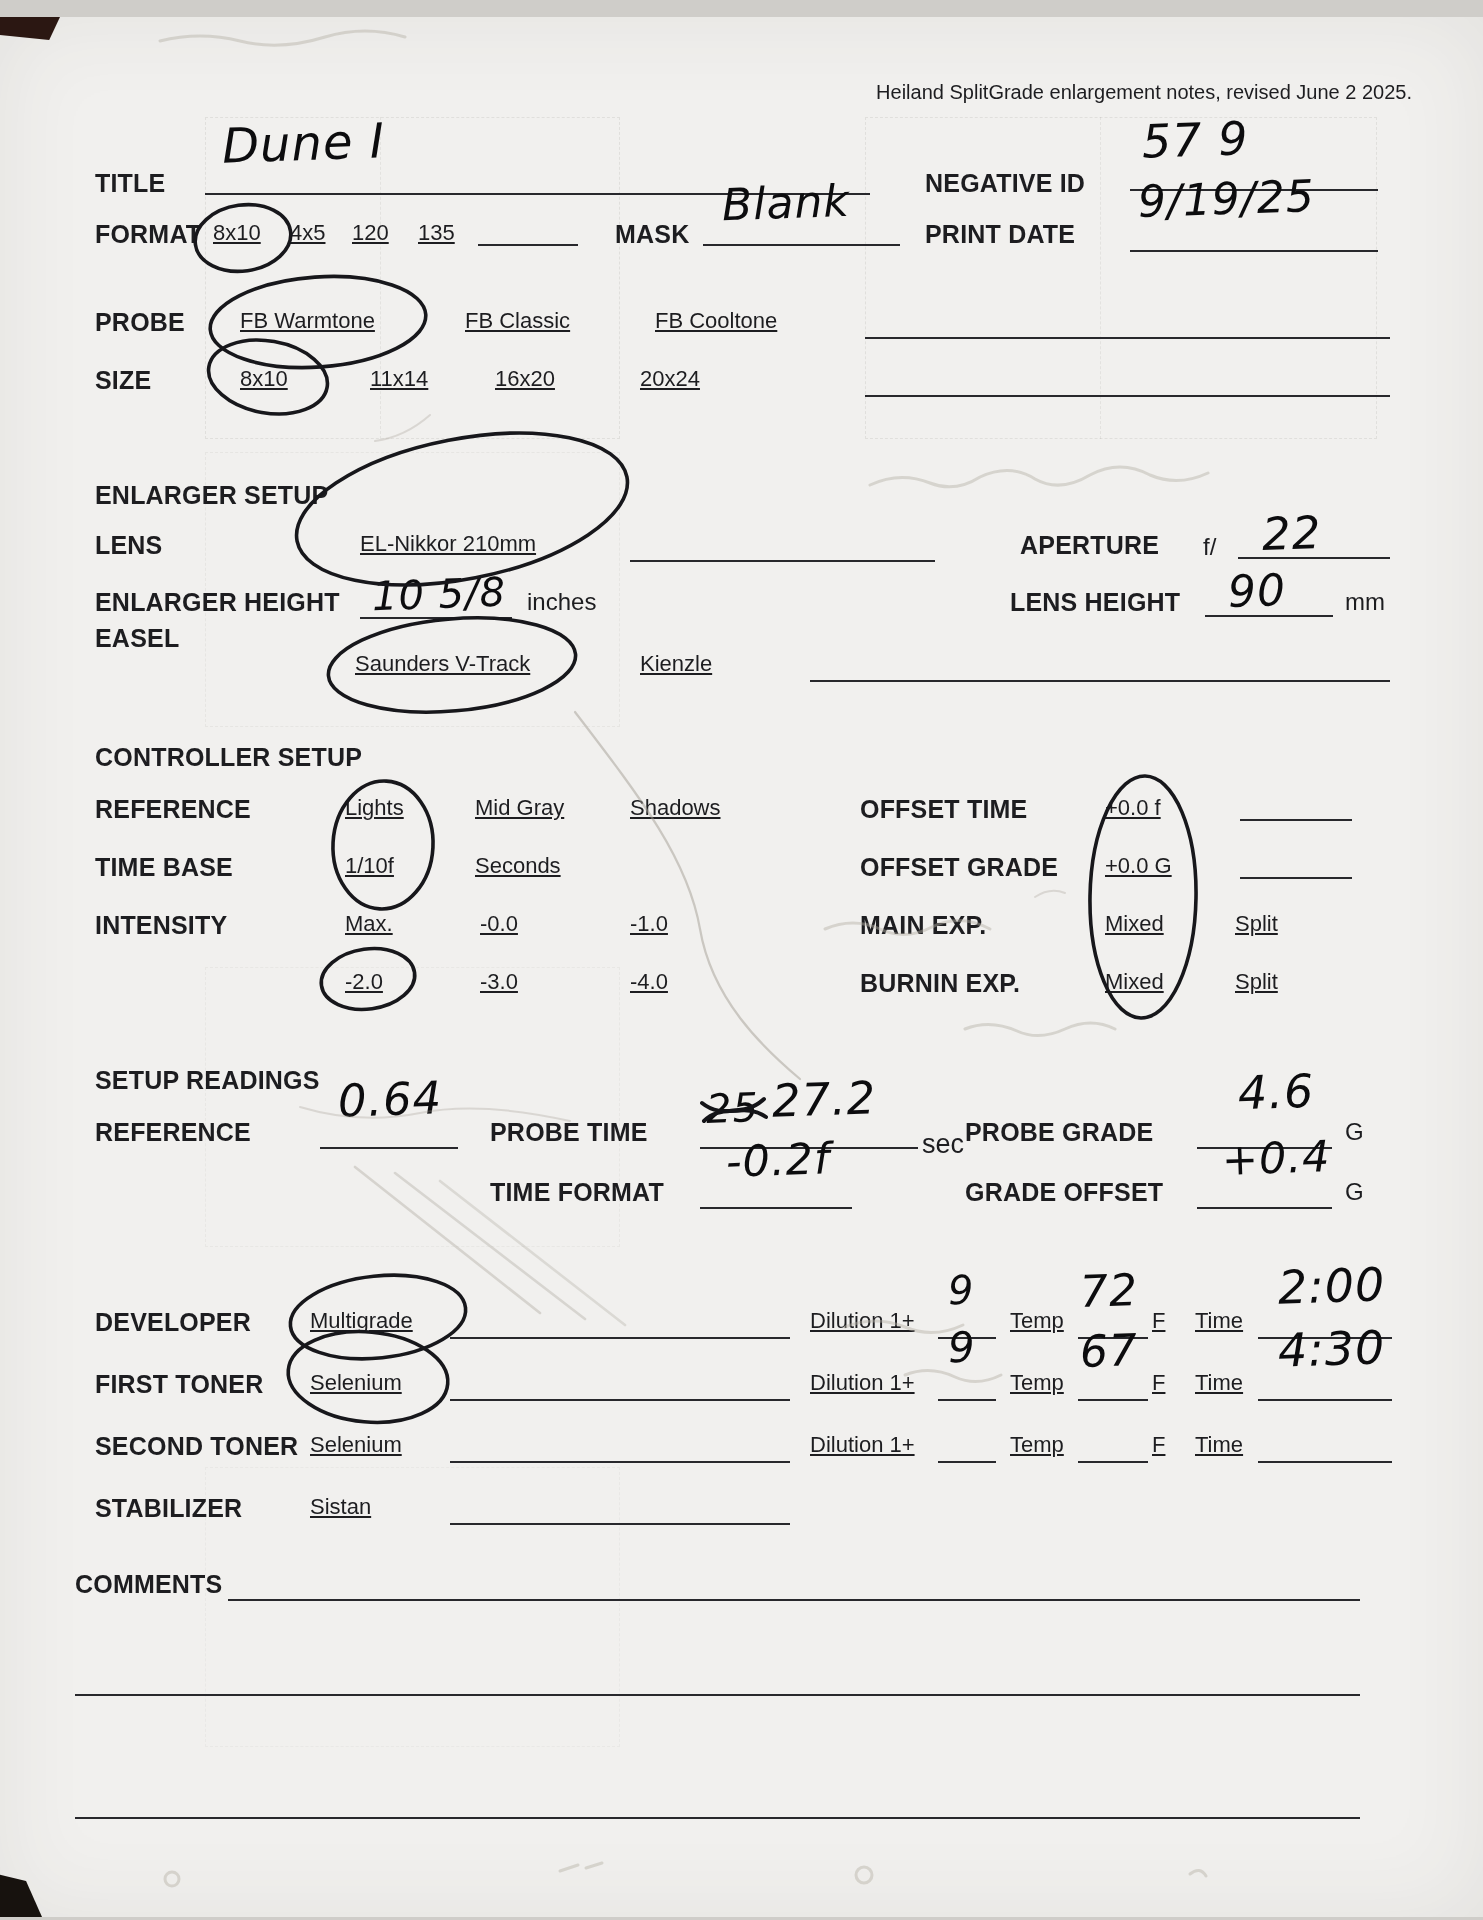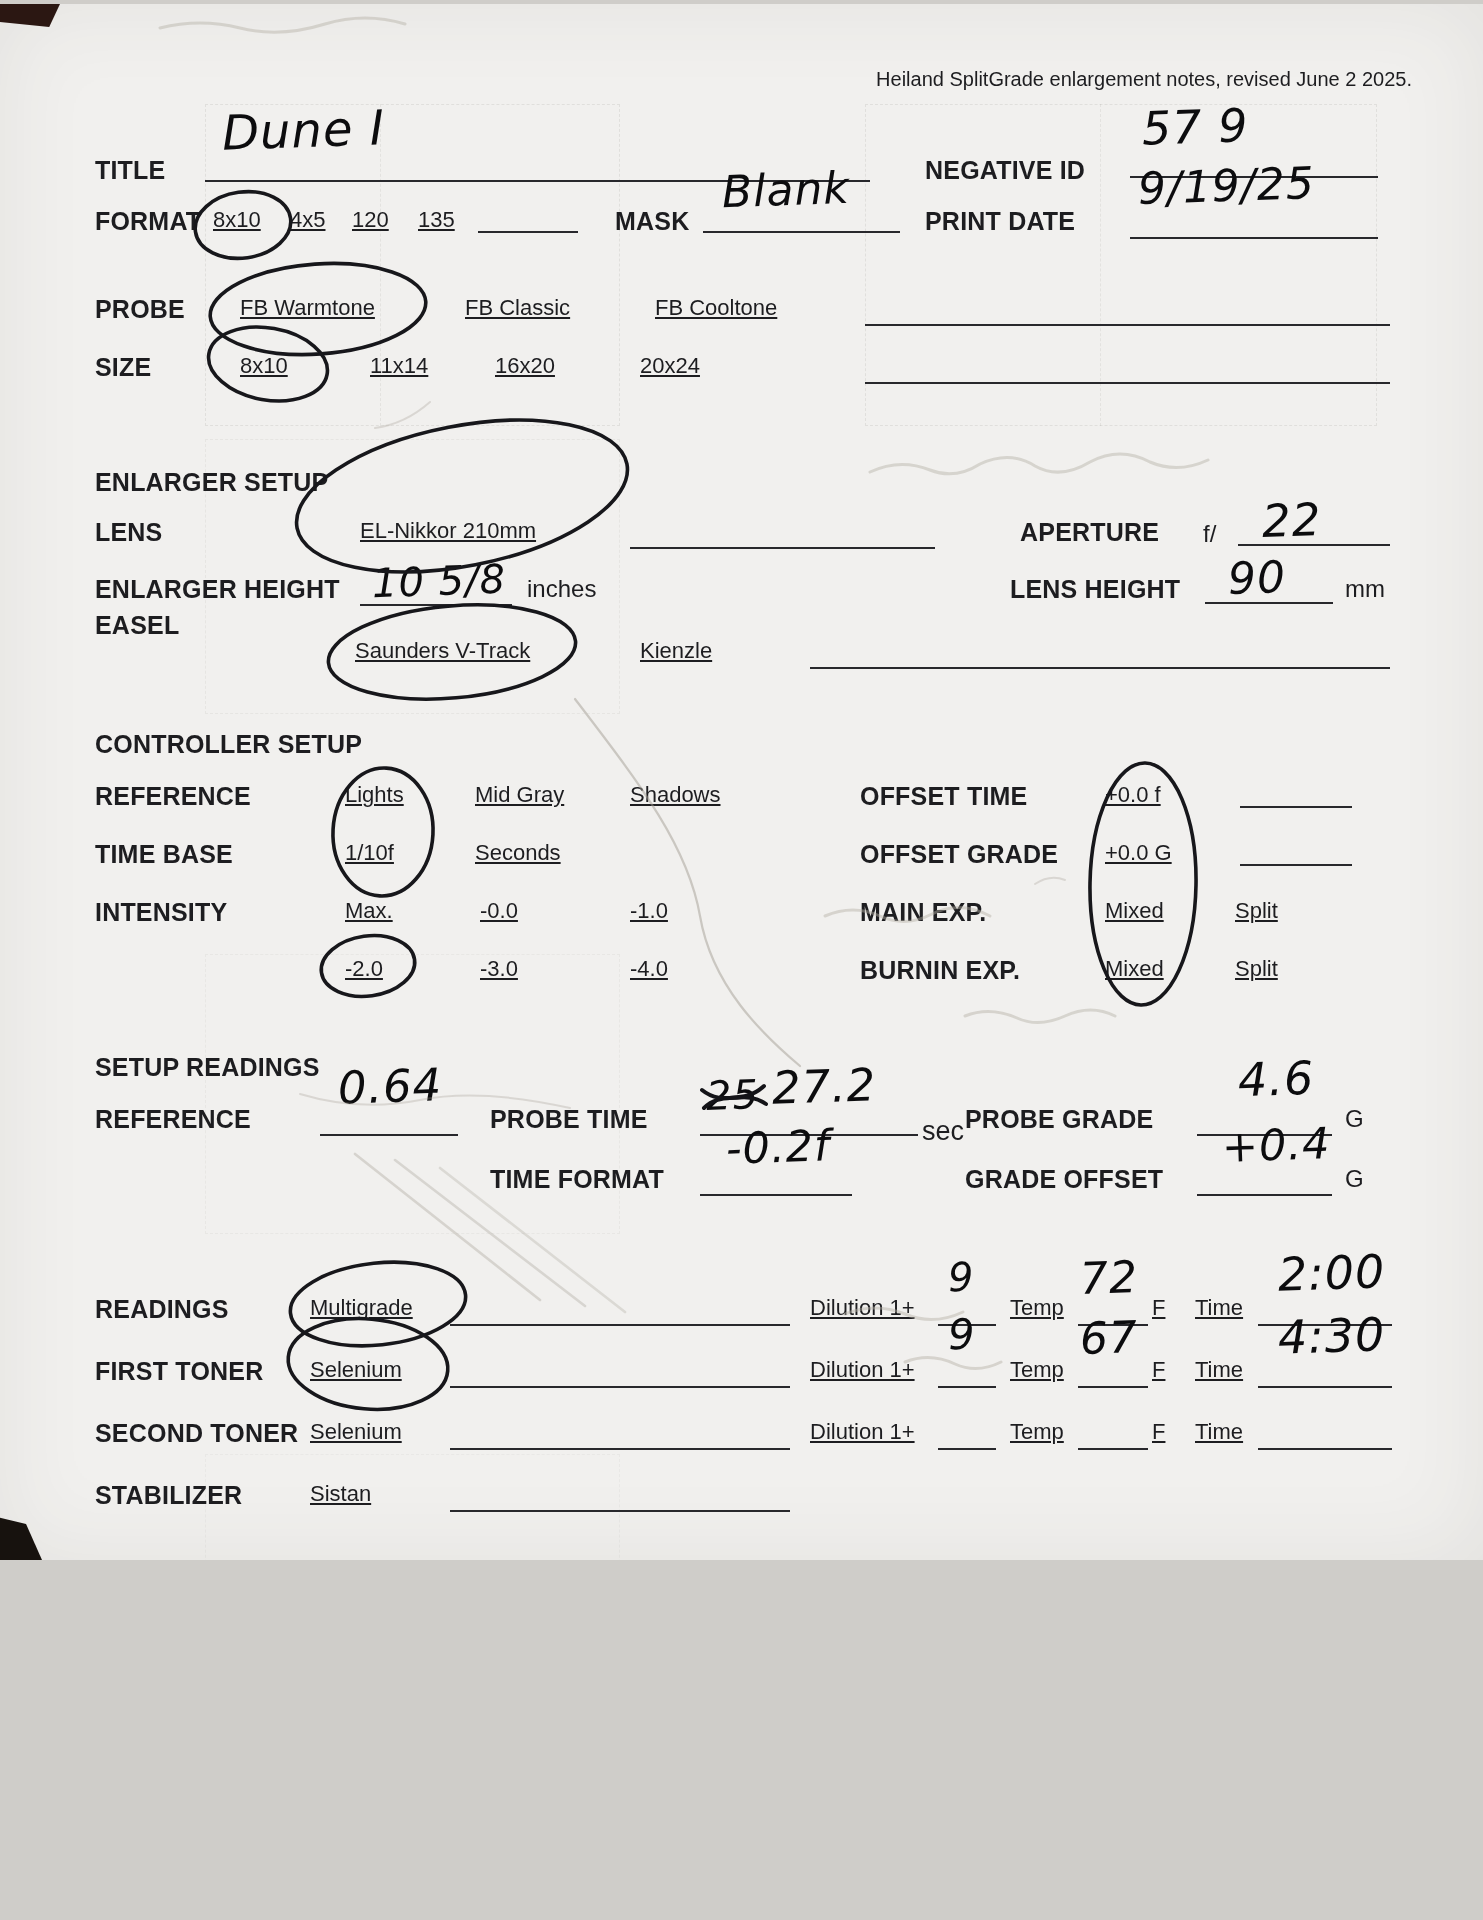--- a/index.html
+++ b/index.html
@@ -1,20 +1,20 @@
 <!DOCTYPE html>
 <html style="--paper: #f1f0ee; --ink-print: #1d1d20; --ink-hand: #0c0c0e; --pencil: #a39d93;"><head>
 <meta charset="utf-8">
 <style>
   * { box-sizing: border-box; }
   html,body { margin:0; padding:0; background:#cfcdc9; }
   .page {
     position: relative;
-    width: 1483px; height: 1556px;
-    margin: 4px auto;
+    width: 1483px; height: 1900px;
+    margin: 17px auto;
     font-family: "Liberation Sans", sans-serif;
     color: var(--ink-print, #1d1d20);
     background:
       radial-gradient(ellipse 900px 600px at 35% 18%, rgba(255,255,255,.45), rgba(255,255,255,0) 70%),
       radial-gradient(ellipse 500px 300px at 70% 55%, rgba(190,185,175,.10), rgba(190,185,175,0) 75%),
       radial-gradient(ellipse 400px 260px at 30% 68%, rgba(185,180,170,.10), rgba(185,180,170,0) 75%),
       linear-gradient(180deg, #f2f1ef 0%, #f0efed 55%, #edecc eb 100%);
     background-color:#f1f0ee;
     box-shadow: inset 0 0 90px rgba(70,60,50,.08);
     overflow: hidden;
@@ -170,21 +170,21 @@
   <div class="abs unit" style="left:1345px;top:1101px">G</div>
 
   <div class="abs lbl" style="left:490px;top:1161px">TIME FORMAT</div>
   <div class="abs line" style="left:700px;top:1190px;width:152px"></div>
   <div class="abs hw" style="left:726px;top:1118px;font-size:43px">-0.2f</div>
   <div class="abs lbl" style="left:965px;top:1161px">GRADE OFFSET</div>
   <div class="abs line" style="left:1197px;top:1190px;width:135px"></div>
   <div class="abs hw" style="left:1222px;top:1116px;font-size:43px">+0.4</div>
   <div class="abs unit" style="left:1345px;top:1161px">G</div>
 
-  <div class="abs lbl" style="left:95px;top:1291px">READINGS</div>
+  <div class="abs lbl" style="left:95px;top:1291px">DEVELOPER</div>
   <div class="abs opt" style="left:310px;top:1291px">Multigrade</div>
   <div class="abs line" style="left:450px;top:1320px;width:340px"></div>
   <div class="abs opt" style="left:810px;top:1291px">Dilution 1+</div>
   <div class="abs line" style="left:938px;top:1320px;width:58px"></div>
   <div class="abs hw" style="left:948px;top:1250px;font-size:40px">9</div>
   <div class="abs opt" style="left:1010px;top:1291px">Temp</div>
   <div class="abs line" style="left:1078px;top:1320px;width:70px"></div>
   <div class="abs hw" style="left:1080px;top:1248px;font-size:44px">72</div>
   <div class="abs opt" style="left:1152px;top:1291px">F</div>
   <div class="abs opt" style="left:1195px;top:1291px">Time</div>

